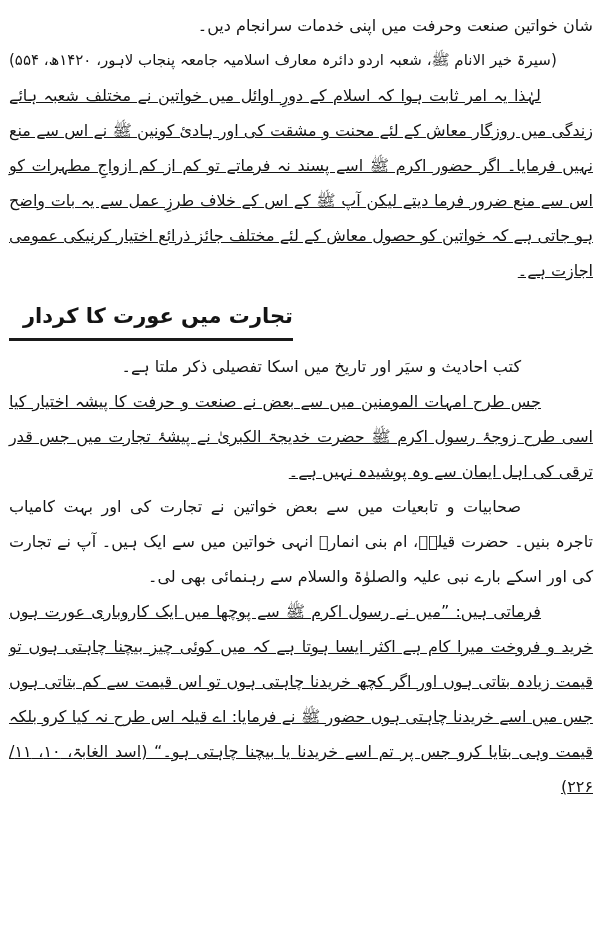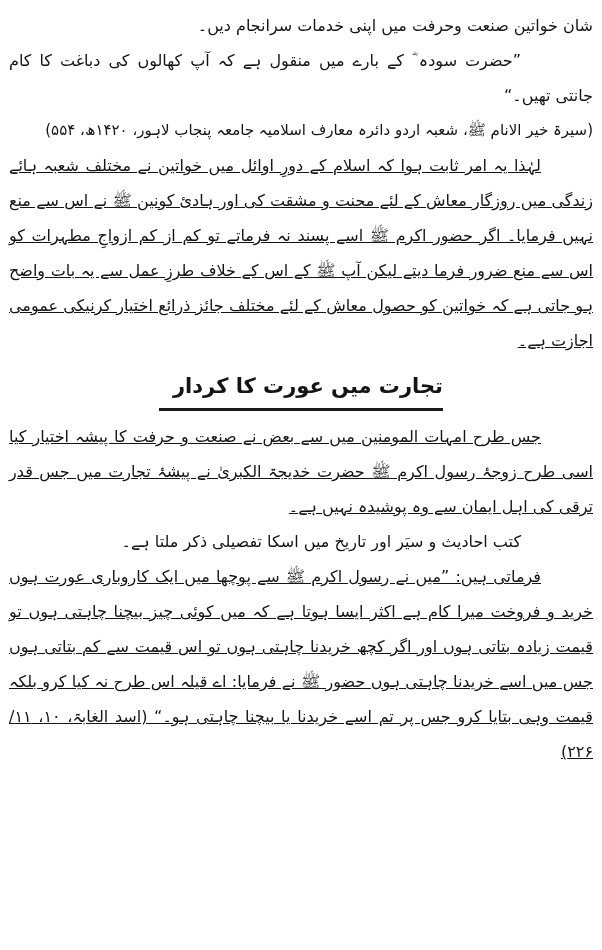--- a/index.html
+++ b/index.html
@@ -14,51 +14,51 @@
   .para{
     font-size:16px;line-height:35px;
     text-align:justify;text-justify:inter-word;
     margin:0;
   }
   .indent{text-indent:52px;text-decoration:underline;}
   .qindent{text-indent:72px;}
   .shortline{text-align:right;}
   .ref{
     font-size:15px;line-height:35px;
-    text-align:right;margin:0;
+    text-align:left;margin:0;
   }
   .heading{
-    text-align:center;margin:12px 0 8px 0;line-height:30px;text-decoration:underline;
+    text-align:left;margin:12px 0 8px 0;line-height:30px;text-decoration:underline;
   }
   .heading .hline{
     display:inline-block;
     font-size:21px;font-weight:bold;
     padding-bottom:7px;padding-left:14px;
     border-bottom:3px solid #1a1a1a;
   }
 </style>
 </head>
 <body>
 
 <div class="page">
 
   <p class="para shortline">شان خواتین صنعت وحرفت میں اپنی خدمات سرانجام دیں۔</p>
 
-  <p class="para qindent">”حضرت سودہ ؓ کے بارے میں منقول ہے کہ آپ کھالوں کی دباغت کا کام جانتی تھیں۔“</p>
 
   <p class="ref">(سیرۃ خیر الانام ﷺ، شعبہ اردو دائرہ معارف اسلامیہ جامعہ پنجاب لاہور، ۱۴۲۰ھ، ۵۵۴)</p>
 
 
 
   <p class="para indent">لہٰذا یہ امر ثابت ہوا کہ اسلام کے دورِ اوائل میں خواتین نے مختلف شعبہ ہائے زندگی میں روزگار معاش کے لئے محنت و مشقت کی اور ہادیٔ کونین ﷺ نے اس سے منع نہیں فرمایا۔ اگر حضور اکرم ﷺ اسے پسند نہ فرماتے تو کم از کم ازواجِ مطہرات کو اس سے منع ضرور فرما دیتے لیکن آپ ﷺ کے اس کے خلاف طرزِ عمل سے یہ بات واضح ہو جاتی ہے کہ خواتین کو حصول معاش کے لئے مختلف جائز ذرائع اختیار کرنیکی عمومی اجازت ہے۔</p>
 
   <h2 class="heading">
     <span class="hline">تجارت میں عورت کا کردار</span>
   </h2>
 
+  <p class="para qindent">کتب احادیث و سیَر اور تاریخ میں اسکا تفصیلی ذکر ملتا ہے۔</p>
+
   <p class="para indent">جس طرح امہات المومنین میں سے بعض نے صنعت و حرفت کا پیشہ اختیار کیا اسی طرح زوجۂ رسول اکرم ﷺ حضرت خدیجۃ الکبریٰ نے پیشۂ تجارت میں جس قدر ترقی کی اہل ایمان سے وہ پوشیدہ نہیں ہے۔</p>
 
-  <p class="para qindent">کتب احادیث و سیَر اور تاریخ میں اسکا تفصیلی ذکر ملتا ہے۔</p>
-
+  <p class="para qindent">صحابیات و تابعیات میں سے بعض خواتین نے تجارت کی اور بہت کامیاب تاجرہ بنیں۔ حضرت قیلہؓ، ام بنی انمارؓ انہی خواتین میں سے ایک ہیں۔ آپ نے تجارت کی اور اسکے بارے نبی علیہ والصلوٰۃ والسلام سے رہنمائی بھی لی۔</p>
 
   <p class="para indent">فرماتی ہیں: ”میں نے رسول اکرم ﷺ سے پوچھا میں ایک کاروباری عورت ہوں خرید و فروخت میرا کام ہے اکثر ایسا ہوتا ہے کہ میں کوئی چیز بیچنا چاہتی ہوں تو قیمت زیادہ بتاتی ہوں اور اگر کچھ خریدنا چاہتی ہوں تو اس قیمت سے کم بتاتی ہوں جس میں اسے خریدنا چاہتی ہوں حضور ﷺ نے فرمایا: اے قیلہ اس طرح نہ کیا کرو بلکہ قیمت وہی بتایا کرو جس پر تم اسے خریدنا یا بیچنا چاہتی ہو۔“ (اسد الغابۃ، ۱۰، ۱۱/ ۲۲۶)</p>
 
 </div>
 
 </body></html>

